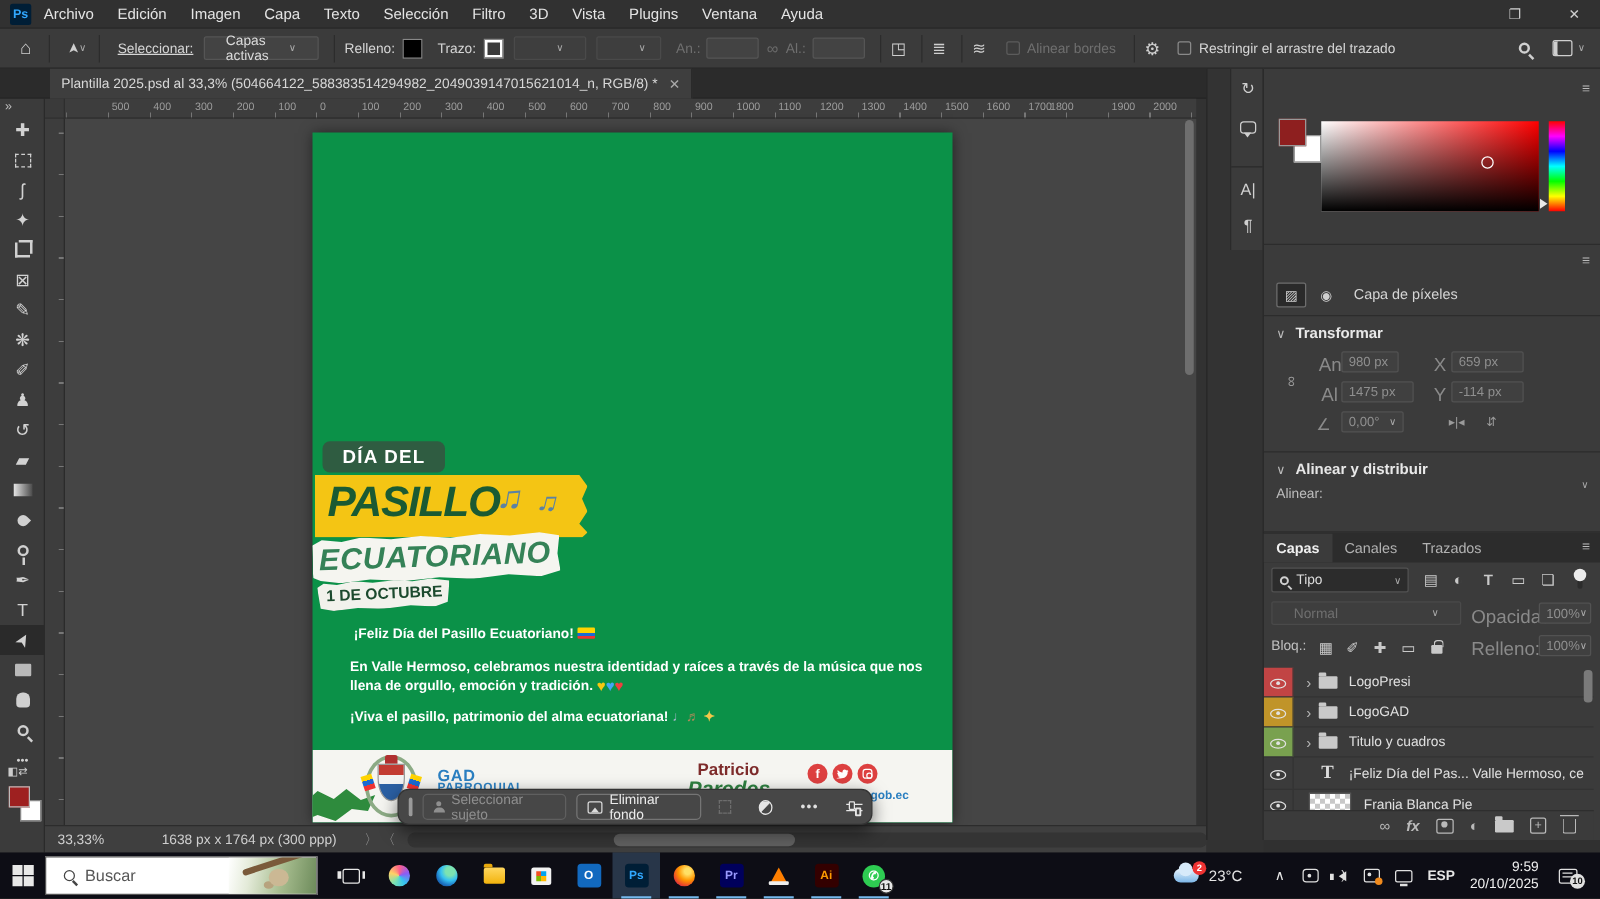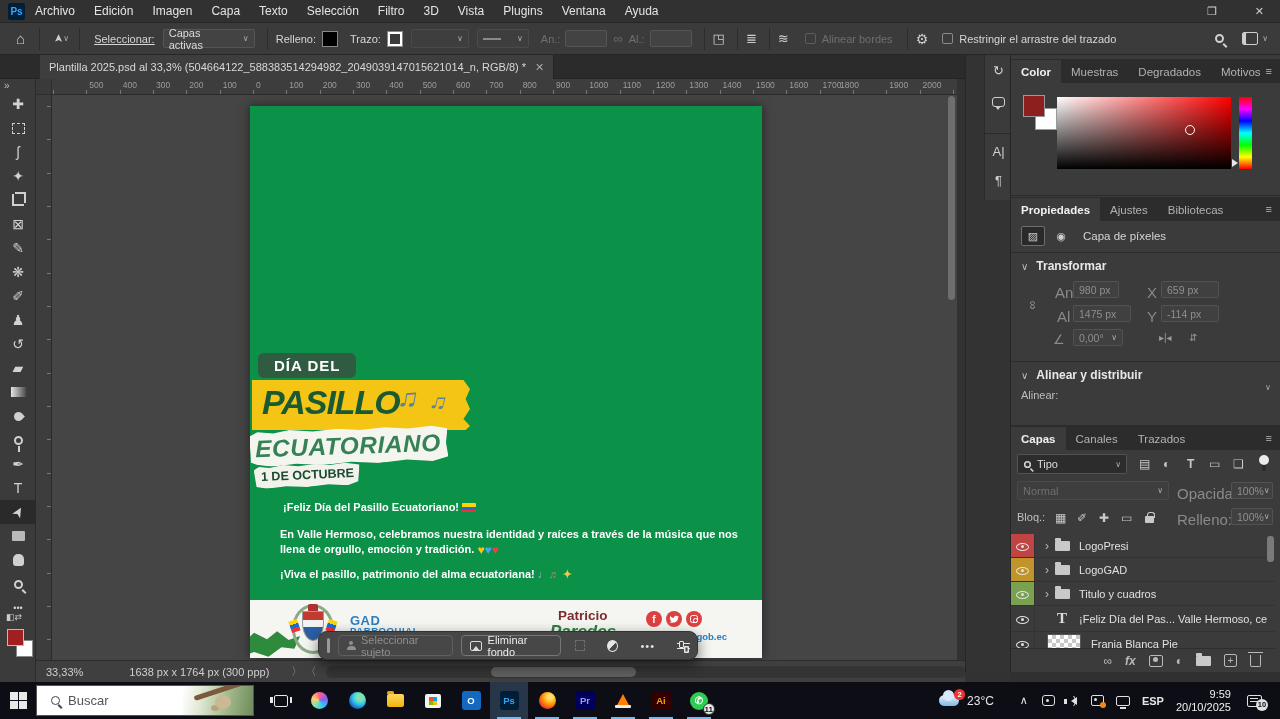--- a/index.html
+++ b/index.html
@@ -10,21 +10,21 @@
   #menubar{left:0;top:0;width:1280px;height:23px;background:#313131;border-bottom:1px solid #262626;display:flex;align-items:center;}
   #pslogo{width:17px;height:17px;margin:0 10px 0 8px;background:#001e36;color:#31a8ff;font-weight:bold;font-size:10px;display:flex;align-items:center;justify-content:center;border-radius:2px;}
   .mi{color:#e4e4e4;font-size:12px;margin-right:19px;cursor:default;}
   .winctl{color:#cfcfcf;font-size:11px;}
   
   #optbar{left:0;top:23px;width:1280px;height:32px;background:#3b3b3b;border-bottom:1px solid #262626;display:flex;align-items:center;}
   .osep{width:1px;height:22px;background:#2c2c2c;margin:0 8px;}
   .olab{color:#d6d6d6;font-size:11px;}
   .olab.dis{color:#6f6f6f;}
   .oinput{width:42px;height:17px;background:#434343;border:1px solid #555;border-radius:2px;}
-  .odrop{height:19px;background:#434343;border:1px solid #555;border-radius:2px;color:#dcdcdc;font-size:11px;display:flex;align-items:center;padding:0 5px;gap:16px;}
+  .odrop{height:19px;background:#434343;border:1px solid #555;border-radius:2px;color:#dcdcdc;font-size:11px;display:flex;align-items:center;padding:0 17px;gap:16px;}
   .odrop.dis{color:#6f6f6f;background:#3e3e3e;border-color:#4a4a4a;}
   .chev{font-size:8px;color:#aaa;}
   .swatch{width:16px;height:16px;border:1px solid #888;background:#000;}
   .cbx{width:11px;height:11px;border:1px solid #8a8a8a;border-radius:2px;background:transparent;display:inline-block;}
   .cbx.dis{border-color:#5c5c5c;}
   .oicon{color:#cfcfcf;font-size:13px;}
   .oicon.dis{color:#6a6a6a;}
   
   #tabbar{left:0;top:55px;width:1280px;height:24px;background:#2b2b2b;border-bottom:1px solid #242424;}
   #doctab{left:40px;top:55px;height:24px;background:#3e3e3e;border-right:1px solid #252525;display:flex;align-items:center;padding:0 9px;gap:9px;}
@@ -503,41 +503,30 @@
     <div id="collicons">
       <span class="cicon" style="top:8px;">↻</span>
       <span class="bubble" style="top:42px;"></span>
       <span class="cicon" style="top:78px;border-top:1px solid #2a2a2a;padding-top:10px;">A|</span>
       <span class="cicon" style="top:118px;">¶</span>
     </div>
   </div>
 
   <div id="rpanels" class="a">
 
-    <div class="ptabs" style="top:4px;">
-      <span class="ptab on">Color</span>
-      <span class="ptab">Muestras</span>
-      <span class="ptab">Degradados</span>
-      <span class="ptab">Motivos</span>
-    </div>
     <span class="pmenu" style="top:10px;">≡</span>
     <span id="bgc" class="a"></span>
     <span id="fgc" class="a"></span>
     <div id="cfield" class="a">
         <span id="creticle"></span>
       </div>
     <div id="hueslider" class="a"></div>
     <span id="huearrow"></span>
     <div class="pdivider" style="top:140px;"></div>
 
-    <div class="ptabs" style="top:142px;">
-      <span class="ptab on">Propiedades</span>
-      <span class="ptab">Ajustes</span>
-      <span class="ptab">Bibliotecas</span>
-    </div>
     <span class="pmenu" style="top:148px;">≡</span>
     <span class="iconbtn on" style="left:10px;top:171px;">▨</span>
     <span class="iconbtn" style="left:38px;top:171px;">◉</span>
     <span class="a" style="left:72px;top:175px;color:#d5d5d5;font-size:11.5px;">Capa de píxeles</span>
     <div class="pdivider" style="top:197px;"></div>
     <div class="phead" style="left:10px;top:204px;"><span class="ch">∨</span><span>Transformar</span></div>
     <span class="chain" style="left:18px;top:243px;">∞</span>
     <span class="dimlab" style="left:44px;top:229px;">An</span>
     <div class="dinput" style="left:62px;top:226px;width:46px;">
         <span>980 px</span>

